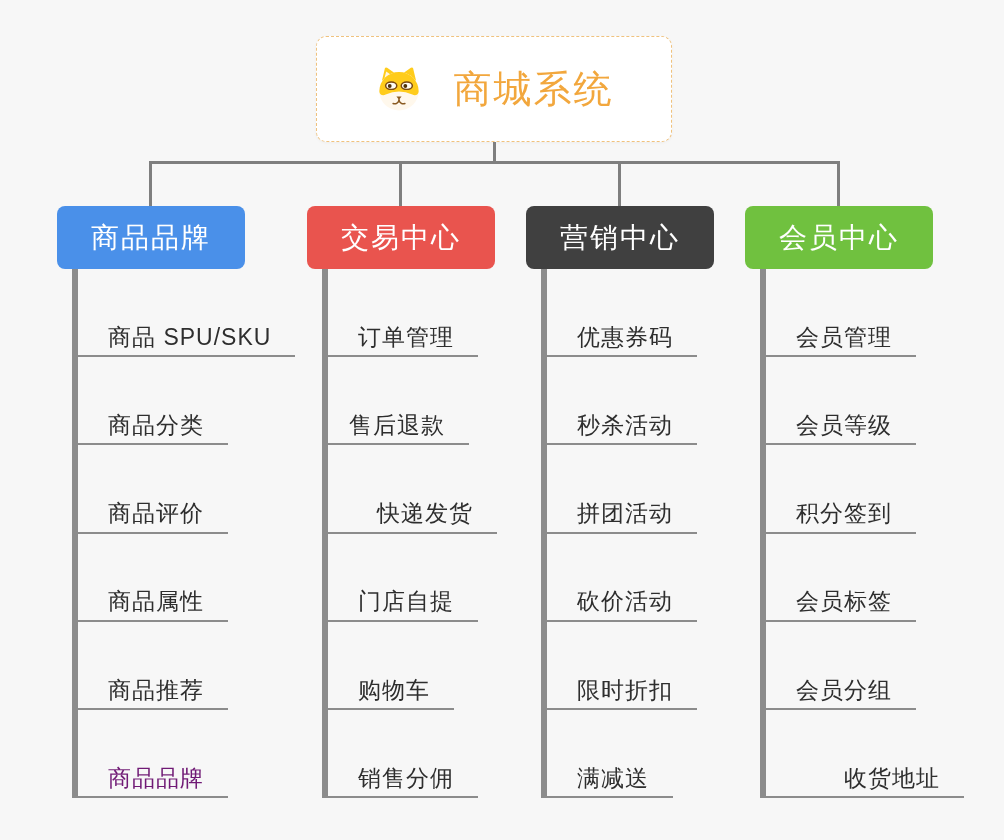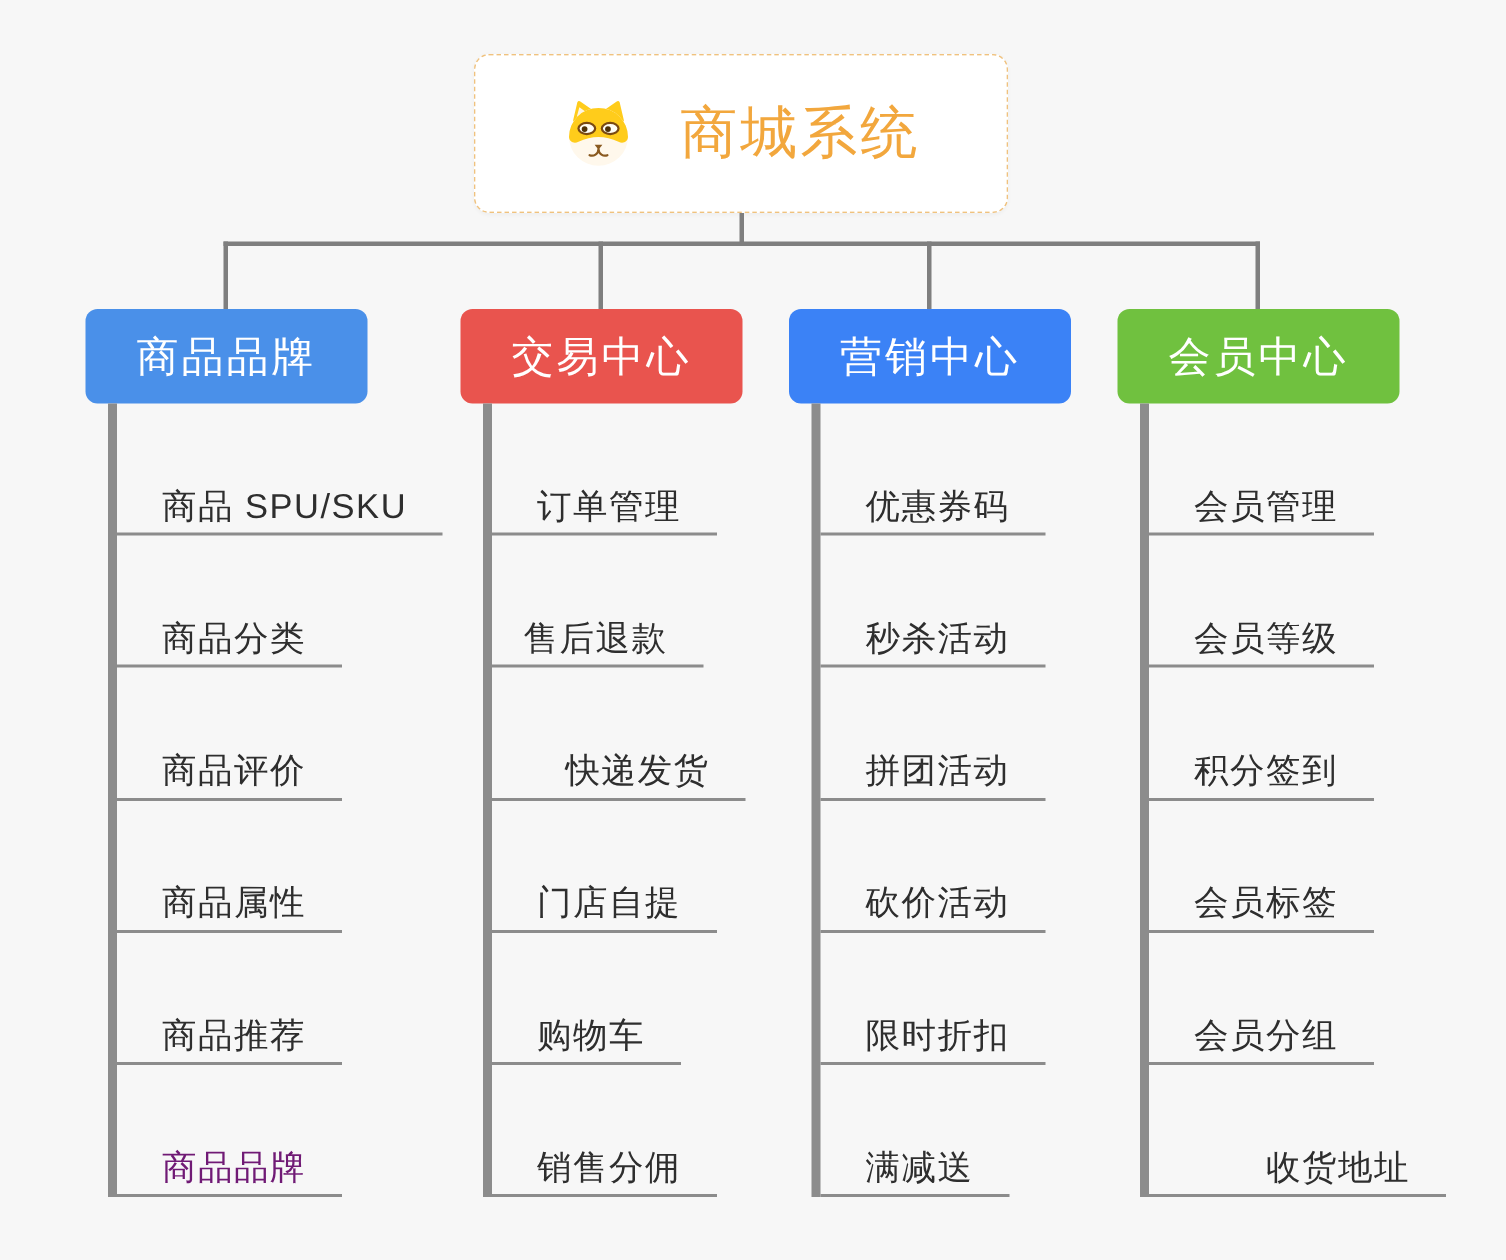--- a/index.html
+++ b/index.html
@@ -152,21 +152,21 @@
     <span class="child-label" style="color: rgb(46, 46, 46); margin-top: 40px;">购物车</span>
   </div>
 
   <div class="child-item" style="border-bottom-color: rgb(140, 140, 140);">
     <span class="child-label" style="color: rgb(46, 46, 46);">销售分佣</span>
   </div>
 </div>
   </div>
 
   <div class="branch">
-    <div class="branch-box" style="background: #3b82f6;">
+    <div class="branch-box" style="background: #404040;">
       <span class="branch-label">营销中心</span>
     </div>
     <div class="child-col" style="border-left-color: rgb(140, 140, 140);">
   <div class="child-item" style="border-bottom-color: rgb(140, 140, 140);">
     <span class="child-label" style="color: rgb(46, 46, 46);">优惠券码</span>
   </div>
 
   <div class="child-item" style="border-bottom-color: rgb(140, 140, 140);">
     <span class="child-label" style="color: rgb(46, 46, 46);">秒杀活动</span>
   </div>

